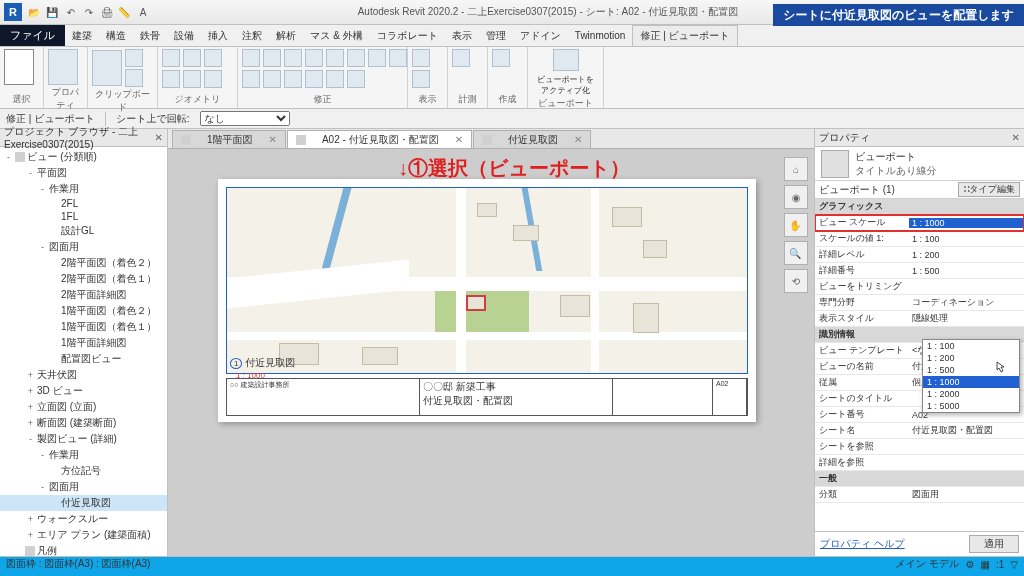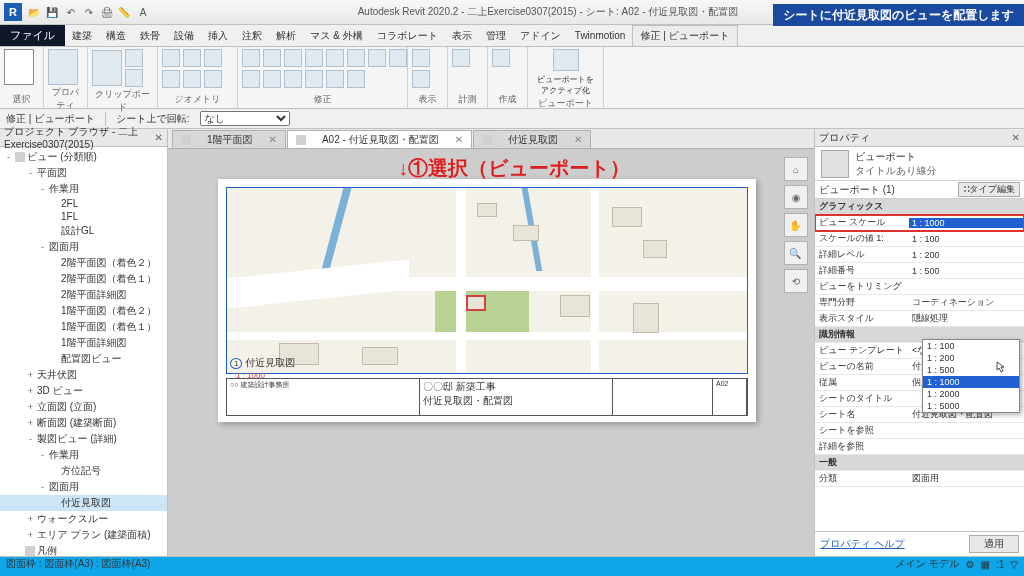--- a/index.html
+++ b/index.html
@@ -364,20 +364,24 @@
         </div>
         <div class="prow">
           <div class="k">従属</div>
           <div class="v">個別</div>
         </div>
         <div class="prow">
           <div class="k">シートのタイトル</div>
           <div class="v"></div>
         </div>
         <div class="prow">
+          <div class="k">シート番号</div>
+          <div class="v">A02</div>
+        </div>
+        <div class="prow">
           <div class="k">シート名</div>
           <div class="v">付近見取図・配置図</div>
         </div>
         <div class="prow">
           <div class="k">シートを参照</div>
           <div class="v"></div>
         </div>
         <div class="prow">
           <div class="k">詳細を参照</div>
           <div class="v"></div>

